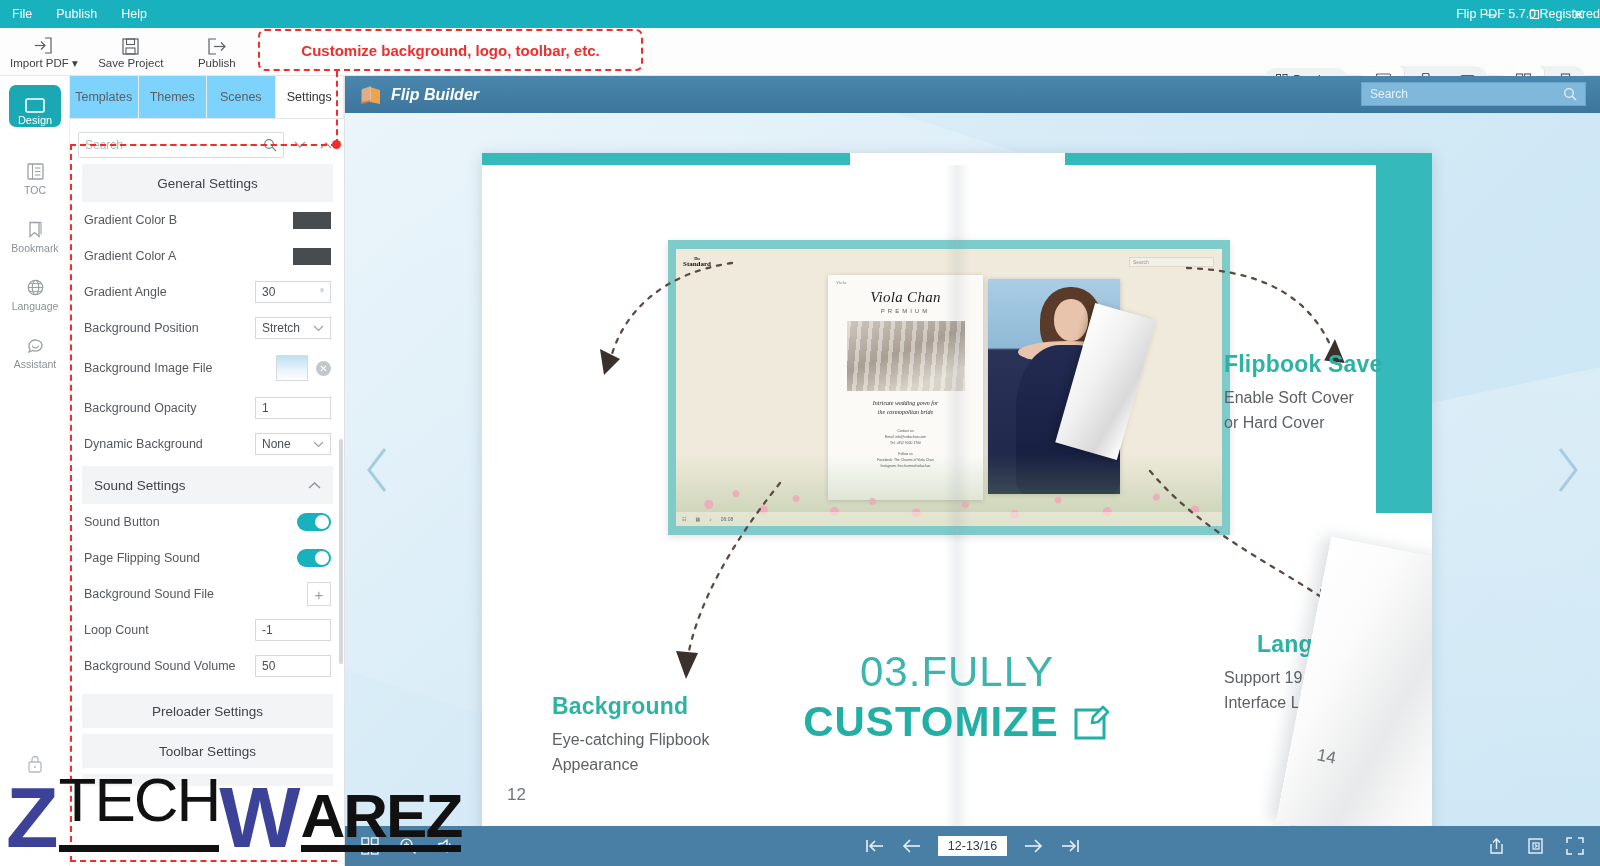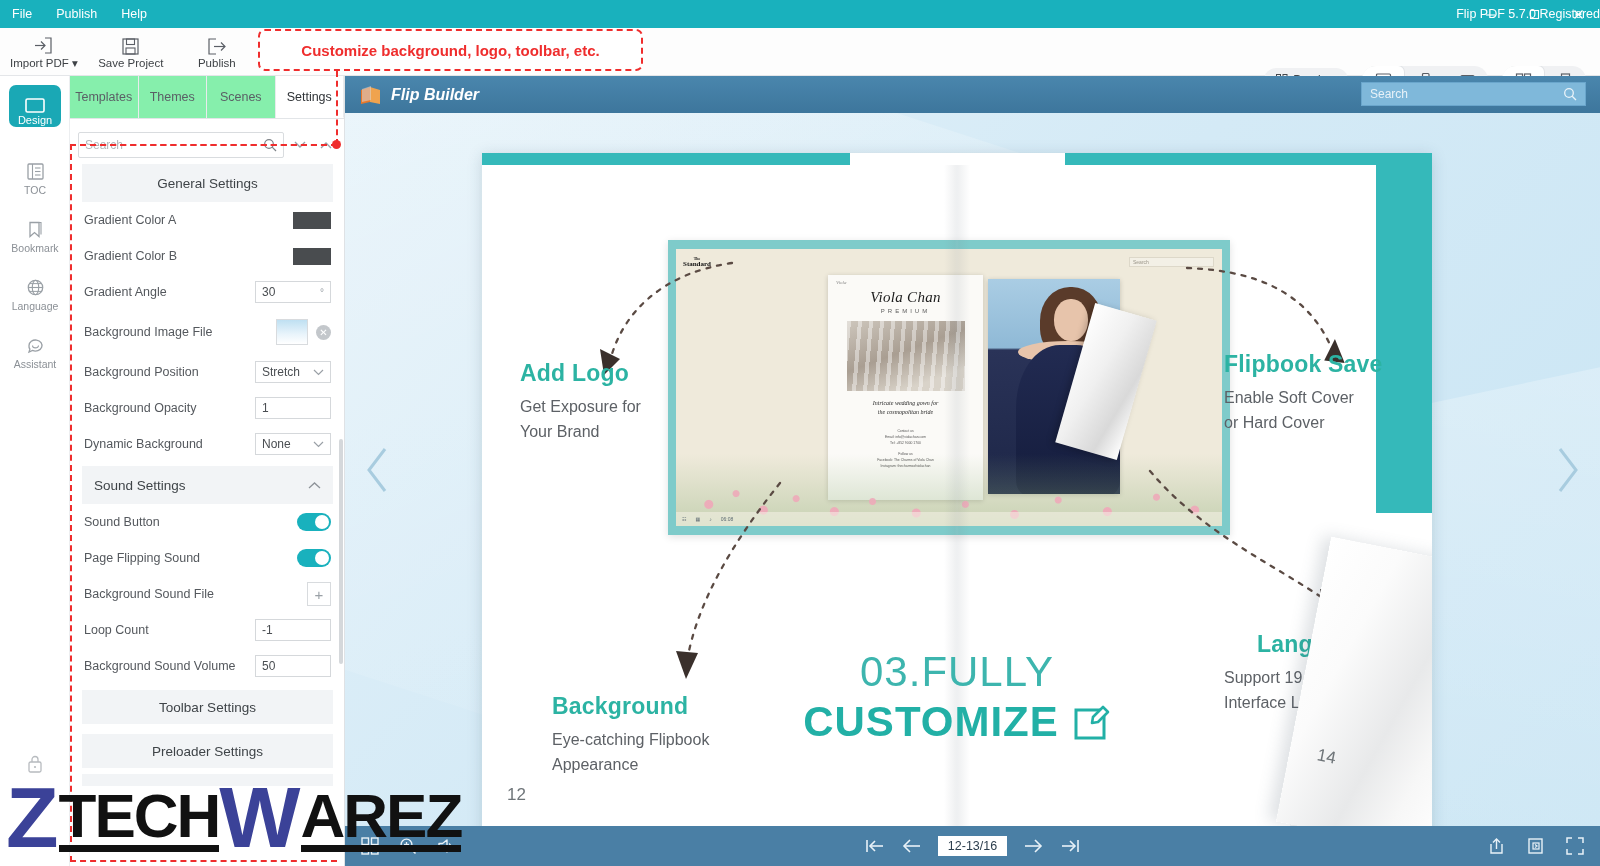--- a/index.html
+++ b/index.html
@@ -102,21 +102,21 @@
     position:absolute; left:0; bottom:92px; width:70px; display:flex; justify-content:center;
     color:#b7bbbf;
   }
 
   
   .panel{
     position:absolute; left:70px; top:76px; width:275px; height:790px;
     background:#ffffff; border-right:1px solid #dfe2e5;
   }
   .tabs{
-    display:flex; height:43px; background:#86efac; border-bottom:1px solid #e2e5e8;
+    display:flex; height:43px; background:#7dd3fc; border-bottom:1px solid #e2e5e8;
   }
   .tab{
     flex:1; display:flex; align-items:center; justify-content:center;
     font-size:12.5px; color:#5a5f65; cursor:default; border-right:1px solid #e9ebed;
   }
   .tab.active{ background:#ffffff; color:#2f3337; border-bottom:1px solid #fff; position:relative; top:0;}
   .searchrow{
     display:flex; align-items:center; height:34px; padding:0 8px; gap:6px; margin-top:9px;
   }
   .searchbox{
@@ -180,22 +180,22 @@
     margin:6px 12px 0 12px; height:34px; background:#f2f4f6; display:flex;
     align-items:center; justify-content:center; font-size:13.5px; color:#3f4448; cursor:default;
   }
 
   
   .watermark{
     position:absolute; left:6px; bottom:14px; z-index:60; pointer-events:none;
     display:flex; align-items:flex-end; font-family:"Liberation Sans", sans-serif;
   }
   .wm-z{ font-size:86px; font-weight:bold; color:#3b4298; line-height:0.8; font-style:normal;}
-  .wm-t{ font-size:62px; font-weight:bold; color:#111; line-height:0.85; letter-spacing:-2px;
-    border-bottom:7px solid #111; padding-bottom:2px;}
+  .wm-t{ font-size:62px; font-weight:normal; color:#111; line-height:0.85; letter-spacing:-2px;
+    border-bottom:7px solid #111; padding-bottom:18px;}
   .wm-w{ font-size:86px; font-weight:bold; color:#3b4298; line-height:0.8; }
   .wm-a{ font-size:62px; font-weight:bold; color:#111; line-height:0.85; letter-spacing:-2px;
     border-bottom:7px solid #111; padding-bottom:2px;}
 
   
   .viewer{
     position:absolute; left:345px; top:76px; width:1255px; height:790px;
     background:#fdba74; overflow:hidden;
   }
   .vheader{
@@ -579,52 +579,52 @@
         <svg width="16" height="16" viewBox="0 0 16 16">
             <polyline points="3,11 8,6 13,11" fill="none" stroke="#9aa0a6" stroke-width="1.4"></polyline>
           </svg>
       </span>
     </div>
 
     <div class="scroll">
       <div class="sec-header">General Settings</div>
 
       <div class="row">
+        <span class="lbl">Gradient Color B</span>
+        <span class="swatch"></span>
+      </div>
+      <div class="row">
         <span class="lbl">Gradient Color A</span>
-        <span class="swatch"></span>
-      </div>
-      <div class="row">
-        <span class="lbl">Gradient Color B</span>
         <span class="swatch"></span>
       </div>
       <div class="row">
         <span class="lbl">Gradient Angle</span>
         <span class="inp">
           <span>30</span>
           <span class="deg">°</span>
-        </span>
-      </div>
-      <div class="row" style="height:44px;">
-        <span class="lbl">Background Image File</span>
-        <span class="thumbwrap">
-          <span class="thumb"></span>
-          <span class="clearbtn">✕</span>
         </span>
       </div>
       <div class="row">
         <span class="lbl">Background Position</span>
         <span class="sel">
           <span>Stretch</span>
           <span class="cv">
             <svg width="11" height="8" viewBox="0 0 11 8">
                 <polyline points="1,2 5.5,6.5 10,2" fill="none" stroke="#9aa0a6" stroke-width="1.2"></polyline>
               </svg>
           </span>
         </span>
       </div>
+      <div class="row" style="height:44px;">
+        <span class="lbl">Background Image File</span>
+        <span class="thumbwrap">
+          <span class="thumb"></span>
+          <span class="clearbtn">✕</span>
+        </span>
+      </div>
       <div class="row">
         <span class="lbl">Background Opacity</span>
         <span class="inp">
           <span>1</span>
         </span>
       </div>
       <div class="row">
         <span class="lbl">Dynamic Background</span>
         <span class="sel">
           <span>None</span>
@@ -667,22 +667,22 @@
           <span>-1</span>
         </span>
       </div>
       <div class="row">
         <span class="lbl">Background Sound Volume</span>
         <span class="inp">
           <span>50</span>
         </span>
       </div>
 
+      <div class="bigbtn" style="margin-top:10px;">Preloader Settings</div>
       <div class="bigbtn" style="margin-top:6px;">Toolbar Settings</div>
-      <div class="bigbtn" style="margin-top:10px;">Preloader Settings</div>
       <div class="bigbtn" style="margin-top:6px;"></div>
 
       <div class="scrollbar"></div>
     </div>
   </div>
 
   <div class="watermark">
     <span class="wm-z">Z</span>
     <span class="wm-t">TECH</span>
     <span class="wm-w">W</span>
@@ -783,27 +783,20 @@
             <div class="mag-flowers"></div>
             <div class="mag-bottombar">
               <span>☷</span>
               <span>▦</span>
               <span>♪</span>
               <span>06:08</span>
             </div>
           </div>
         </div>
 
-        <div class="cl cl-addlogo">
-          <div class="h">Add Logo</div>
-          <div class="p">
-            <div>Get Exposure for</div>
-            <div>Your Brand</div>
-          </div>
-        </div>
         <div class="cl cl-cover">
           <div class="h">Flipbook Save</div>
           <div class="p">
             <div>Enable Soft Cover</div>
             <div>or Hard Cover</div>
           </div>
         </div>
         <div class="cl cl-bg">
           <div class="h">Background</div>
           <div class="p">

